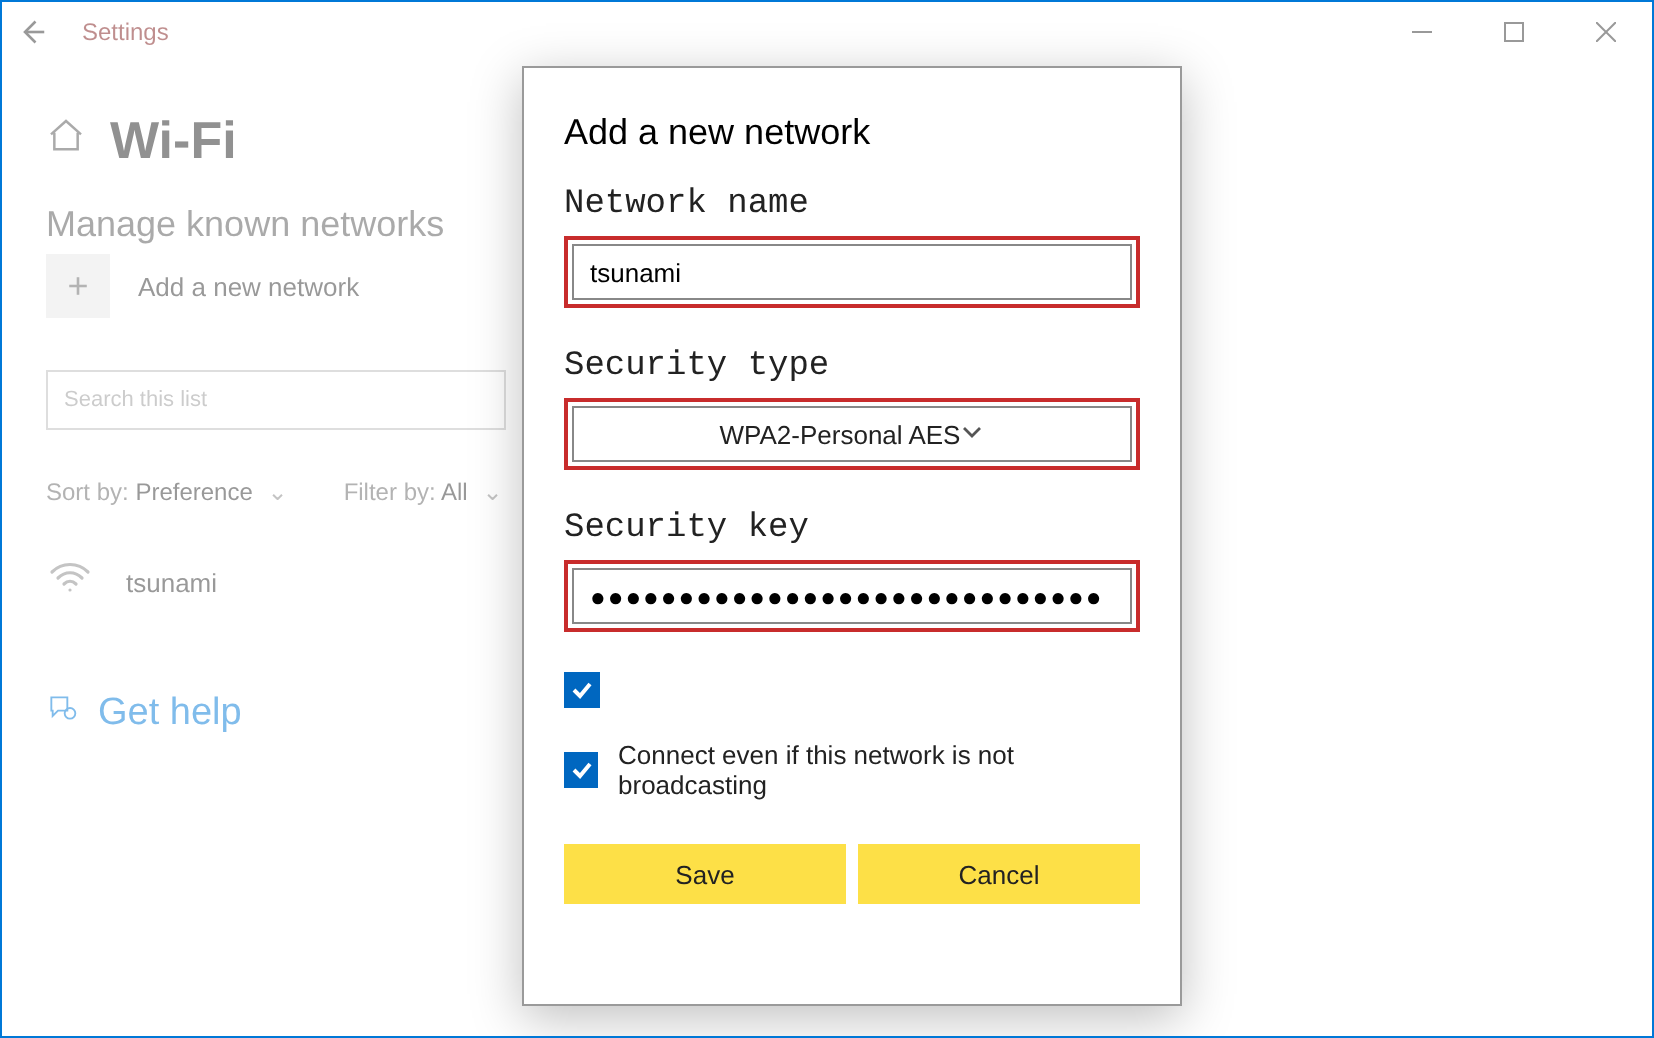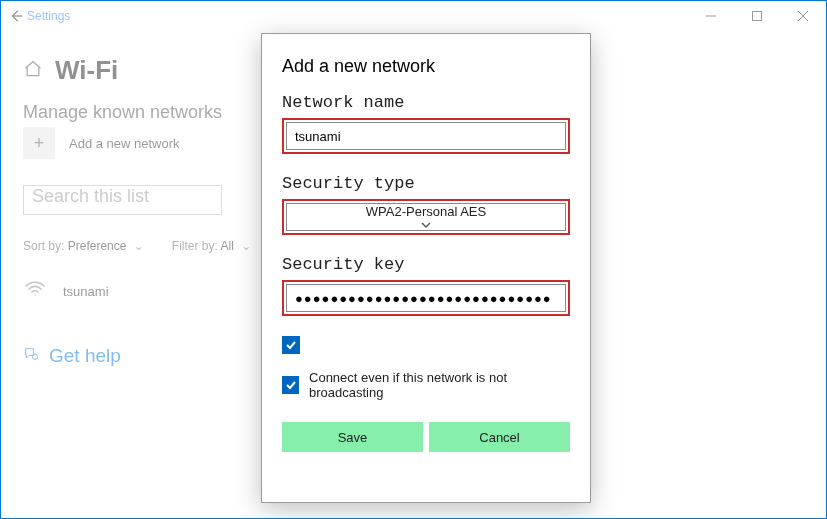--- a/index.html
+++ b/index.html
@@ -1,53 +1,53 @@
 <!DOCTYPE html>
 <html><head>
 <meta charset="utf-8">
 <style>
   * { box-sizing: border-box; margin: 0; padding: 0; font-family: "Segoe UI", Arial, sans-serif; }
   body { width: 827px; height: 519px; background: #fff; position: relative; overflow: hidden; border: 1px solid #0078d7; }
   .titlebar { height: 30px; display: flex; align-items: center; justify-content: space-between; padding: 0 0 0 8px; }
-  .titlebar-left { display: flex; align-items: center; gap: 4px; color: #3b82f6; font-size: 12px; }
+  .titlebar-left { display: flex; align-items: center; gap: 18px; color: #7f1d1d; font-size: 12px; }
   .back-arrow { width: 14px; height: 14px; display: flex; align-items: center; justify-content: center; color: #333; }
   .win-controls { display: flex; }
   .win-btn { width: 46px; height: 30px; display: flex; align-items: center; justify-content: center; color: #333; }
   .content { padding: 4px 22px; color: #444; }
   .heading-row { display: flex; align-items: center; gap: 12px; margin: 20px 0 16px 0; }
   .home-icon { color: #555; }
   .h1 { font-size: 26px; font-weight: 700; color: #222; }
   .subhead { font-size: 18px; color: #555; margin-bottom: 4px; }
   .add-row { display: flex; align-items: center; gap: 14px; margin-bottom: 26px; }
   .plus-box { width: 32px; height: 32px; background: #e6e6e6; display: flex; align-items: center; justify-content: center; color: #666; font-size: 18px; }
   .add-label { font-size: 13px; color: #333; }
-  .search-box { width: 199px; height: 30px; border: 1px solid #bdbdbd; padding: 0 8px; font-size: 18px; color: #888; display: flex; align-items: flex-start; margin-bottom: 24px; }
+  .search-box { width: 230px; height: 30px; border: 1px solid #bdbdbd; padding: 0 8px; font-size: 11px; color: #888; display: flex; align-items: center; margin-bottom: 24px; }
   .filters { display: flex; align-items: center; gap: 28px; font-size: 12px; color: #666; margin-bottom: 24px; }
   .filter-value { color: #333; }
   .chev { margin-left: 4px; color: #888; }
   .net-row { display: flex; align-items: center; gap: 16px; margin-bottom: 40px; }
   .wifi-icon { color: #888; }
   .helprow { display: flex; align-items: center; gap: 10px; color: #0078d7; font-size: 19px; }
   .helprow .ico { color: #0078d7; }
 
   .overlay { position: absolute; top: 0; left: 0; width: 100%; height: 100%; background: rgba(255,255,255,0.5); }
 
   .dialog { position: absolute; top: 32px; left: 260px; width: 330px; height: 470px; background: #fff; border: 1px solid #9a9a9a; box-shadow: 0 6px 24px rgba(0,0,0,0.25); padding: 22px 20px 14px 20px; }
   .dlg-title { font-size: 18px; font-weight: 400; color: #000; margin-bottom: 16px; }
   .field-label { font-size: 17px; color: #222; margin-bottom: 6px; font-family: Liberation Mono, monospace; }
   .field-wrap { border: 2px solid #c82c2c; padding: 2px; margin-bottom: 20px; }
   .field-input { width: 100%; height: 28px; border: 1px solid #888; padding: 0 8px; font-size: 13px; outline: none; }
-  .field-select { display: flex; align-items: center; justify-content: flex-start; flex-direction: column; }
+  .field-select { display: flex; align-items: center; justify-content: center; }
   .field-select .sel-val { font-size: 13px; color: #222; }
   .pwd-dots { letter-spacing: 1px; font-family: monospace; color: #000; }
   .check-row { display: flex; align-items: center; gap: 10px; font-size: 13px; color: #222; margin-bottom: 16px; }
   .checkbox { width: 18px; height: 18px; background: #0067c0; display: flex; align-items: center; justify-content: center; }
   .checkbox svg { stroke: #fff; }
   .btn-row { display: flex; gap: 6px; margin-top: 22px; }
-  .dbtn { flex: 1; height: 30px; background: #86efac; border: none; font-size: 13px; color: #222; cursor: pointer; }
+  .dbtn { flex: 1; height: 30px; background: #fde047; border: none; font-size: 13px; color: #222; cursor: pointer; }
 </style>
 </head>
 <body>
 
 <div class="titlebar">
   <div class="titlebar-left">
     <span class="back-arrow">
       <svg width="14" height="14" viewBox="0 0 16 16">
           <path d="M10 2 L4 8 L10 14" stroke="#333" stroke-width="1.5" fill="none"></path>
           <path d="M4 8 H15" stroke="#333" stroke-width="1.5"></path>

